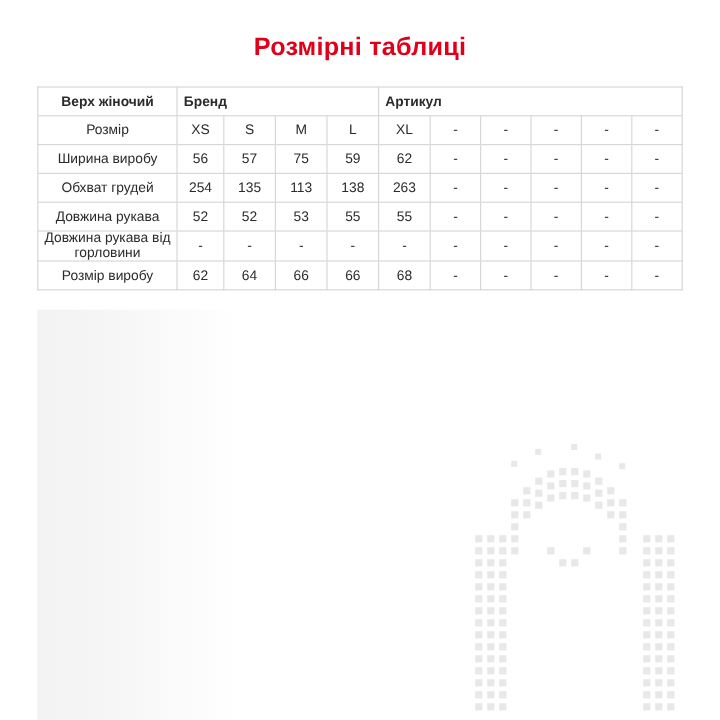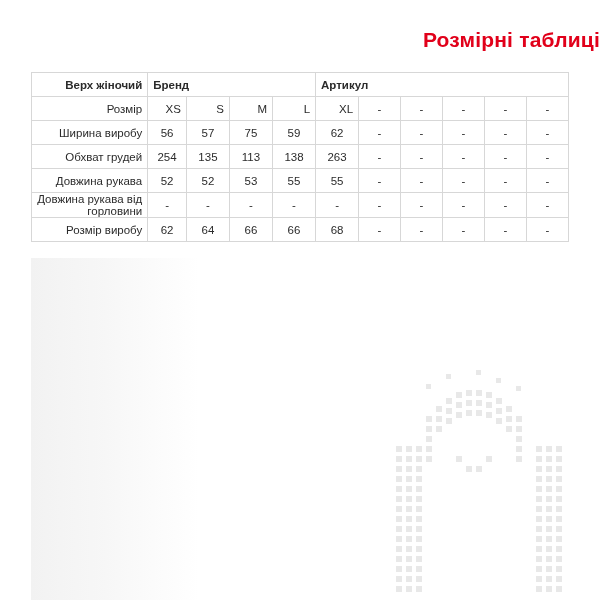--- a/index.html
+++ b/index.html
@@ -17,21 +17,21 @@
   .page {
     position: relative;
     width: 600px;
     height: 600px;
   }
   .title {
     position: absolute;
     top: 28px;
     left: 0;
     width: 600px;
-    text-align: right;
+    text-align: center;
     color: #e1001a;
     font-size: 21px;
     font-weight: bold;
     letter-spacing: 0.2px;
   }
   .table-wrap {
     position: absolute;
     top: 72px;
     left: 31px;
     width: 538px;
@@ -49,28 +49,27 @@
     padding: 0 5px;
     vertical-align: middle;
   }
   .head-row td {
     font-weight: bold;
     font-size: 11px;
     color: #333;
   }
   .lbl {
     width: 108px;
-    text-align: right;
+    text-align: center;
   }
   .val {
     text-align: center;
   }
   .big {
     font-size: 13px;
-    text-align: right;
   }
   .medium {
     font-size: 12.5px;
   }
   .dash {
     color: #555;
     font-size: 11px;
   }
   .two-line {
     line-height: 12px;

